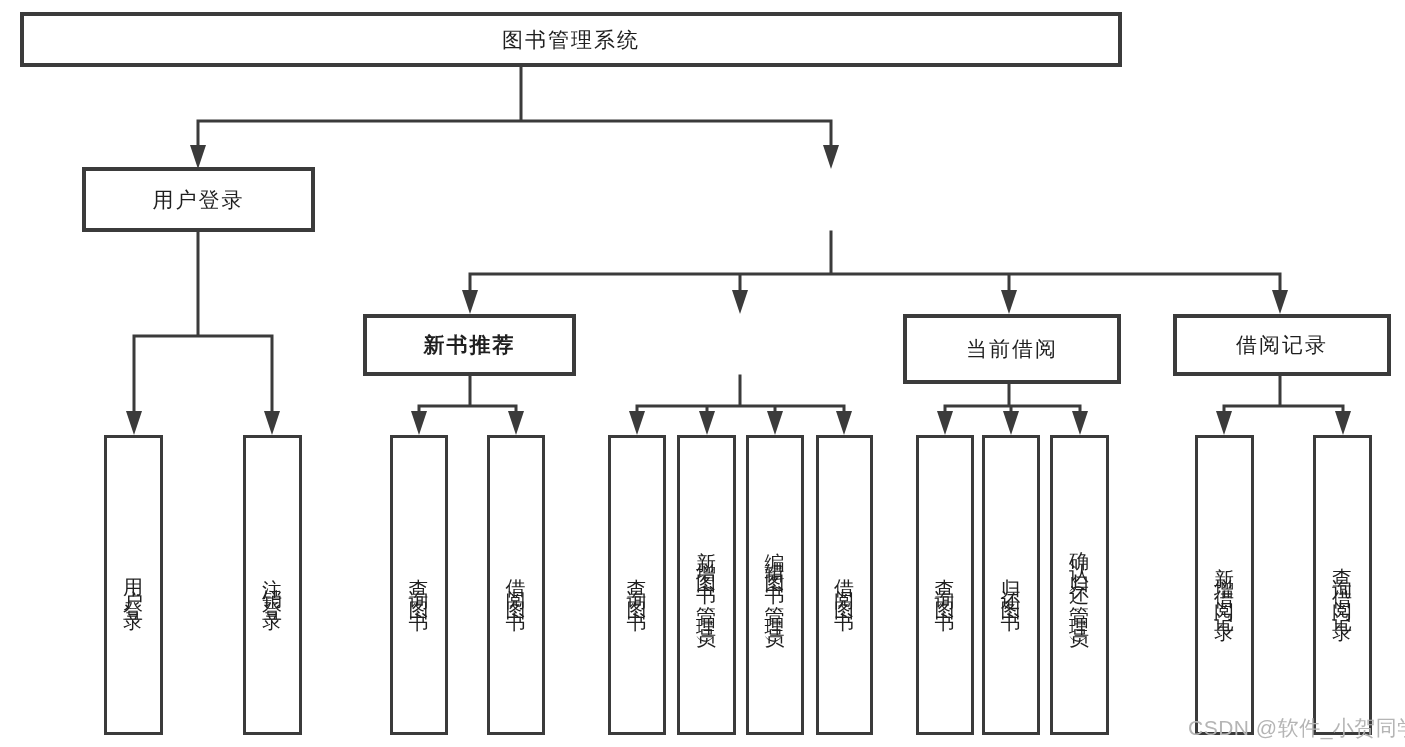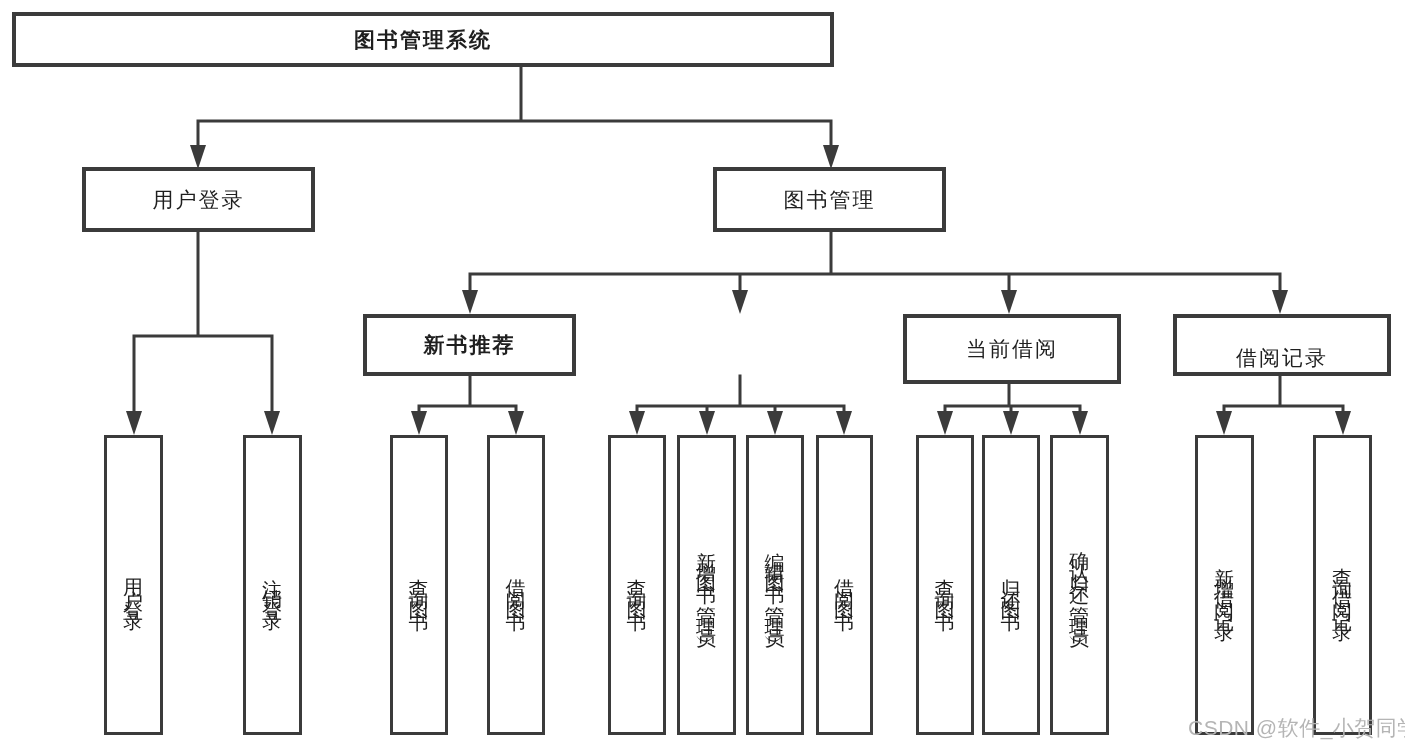--- a/index.html
+++ b/index.html
@@ -108,38 +108,35 @@
       <polygon points="767,411 783,411 775,435"></polygon>
       <polygon points="836,411 852,411 844,435"></polygon>
       <polygon points="937,411 953,411 945,435"></polygon>
       <polygon points="1003,411 1019,411 1011,435"></polygon>
       <polygon points="1072,411 1088,411 1080,435"></polygon>
       <polygon points="1216,411 1232,411 1224,435"></polygon>
       <polygon points="1335,411 1351,411 1343,435"></polygon>
     </g>
   </svg>
 
-  <div class="hbox" style="left:12px; top:12px; width:822px; height:55px;font-weight:bold;">
+  <div class="hbox" style="left:20px; top:12px; width:1102px; height:55px;">
     <span>图书管理系统</span>
   </div>
 
   <div class="hbox" style="left:82px; top:167px; width:233px; height:65px;">
     <span>用户登录</span>
-  </div>
-  <div class="hbox" style="left:713px; top:167px; width:233px; height:65px;">
-    <span>图书管理</span>
   </div>
 
   <div class="hbox" style="left:363px; top:314px; width:213px; height:62px;font-weight:bold;">
     <span>新书推荐</span>
   </div>
   <div class="hbox" style="left:903px; top:314px; width:218px; height:70px;">
     <span>当前借阅</span>
   </div>
-  <div class="hbox" style="left:1173px; top:314px; width:218px; height:62px;align-items:flex-end;">
+  <div class="hbox" style="left:1173px; top:314px; width:218px; height:62px;">
     <span>借阅记录</span>
   </div>
 
   <div class="vbox" style="left:104px; width:59px;">
     <span class="vtext">用户登录</span>
   </div>
   <div class="vbox" style="left:243px; width:59px;">
     <span class="vtext">注销登录</span>
   </div>
 

